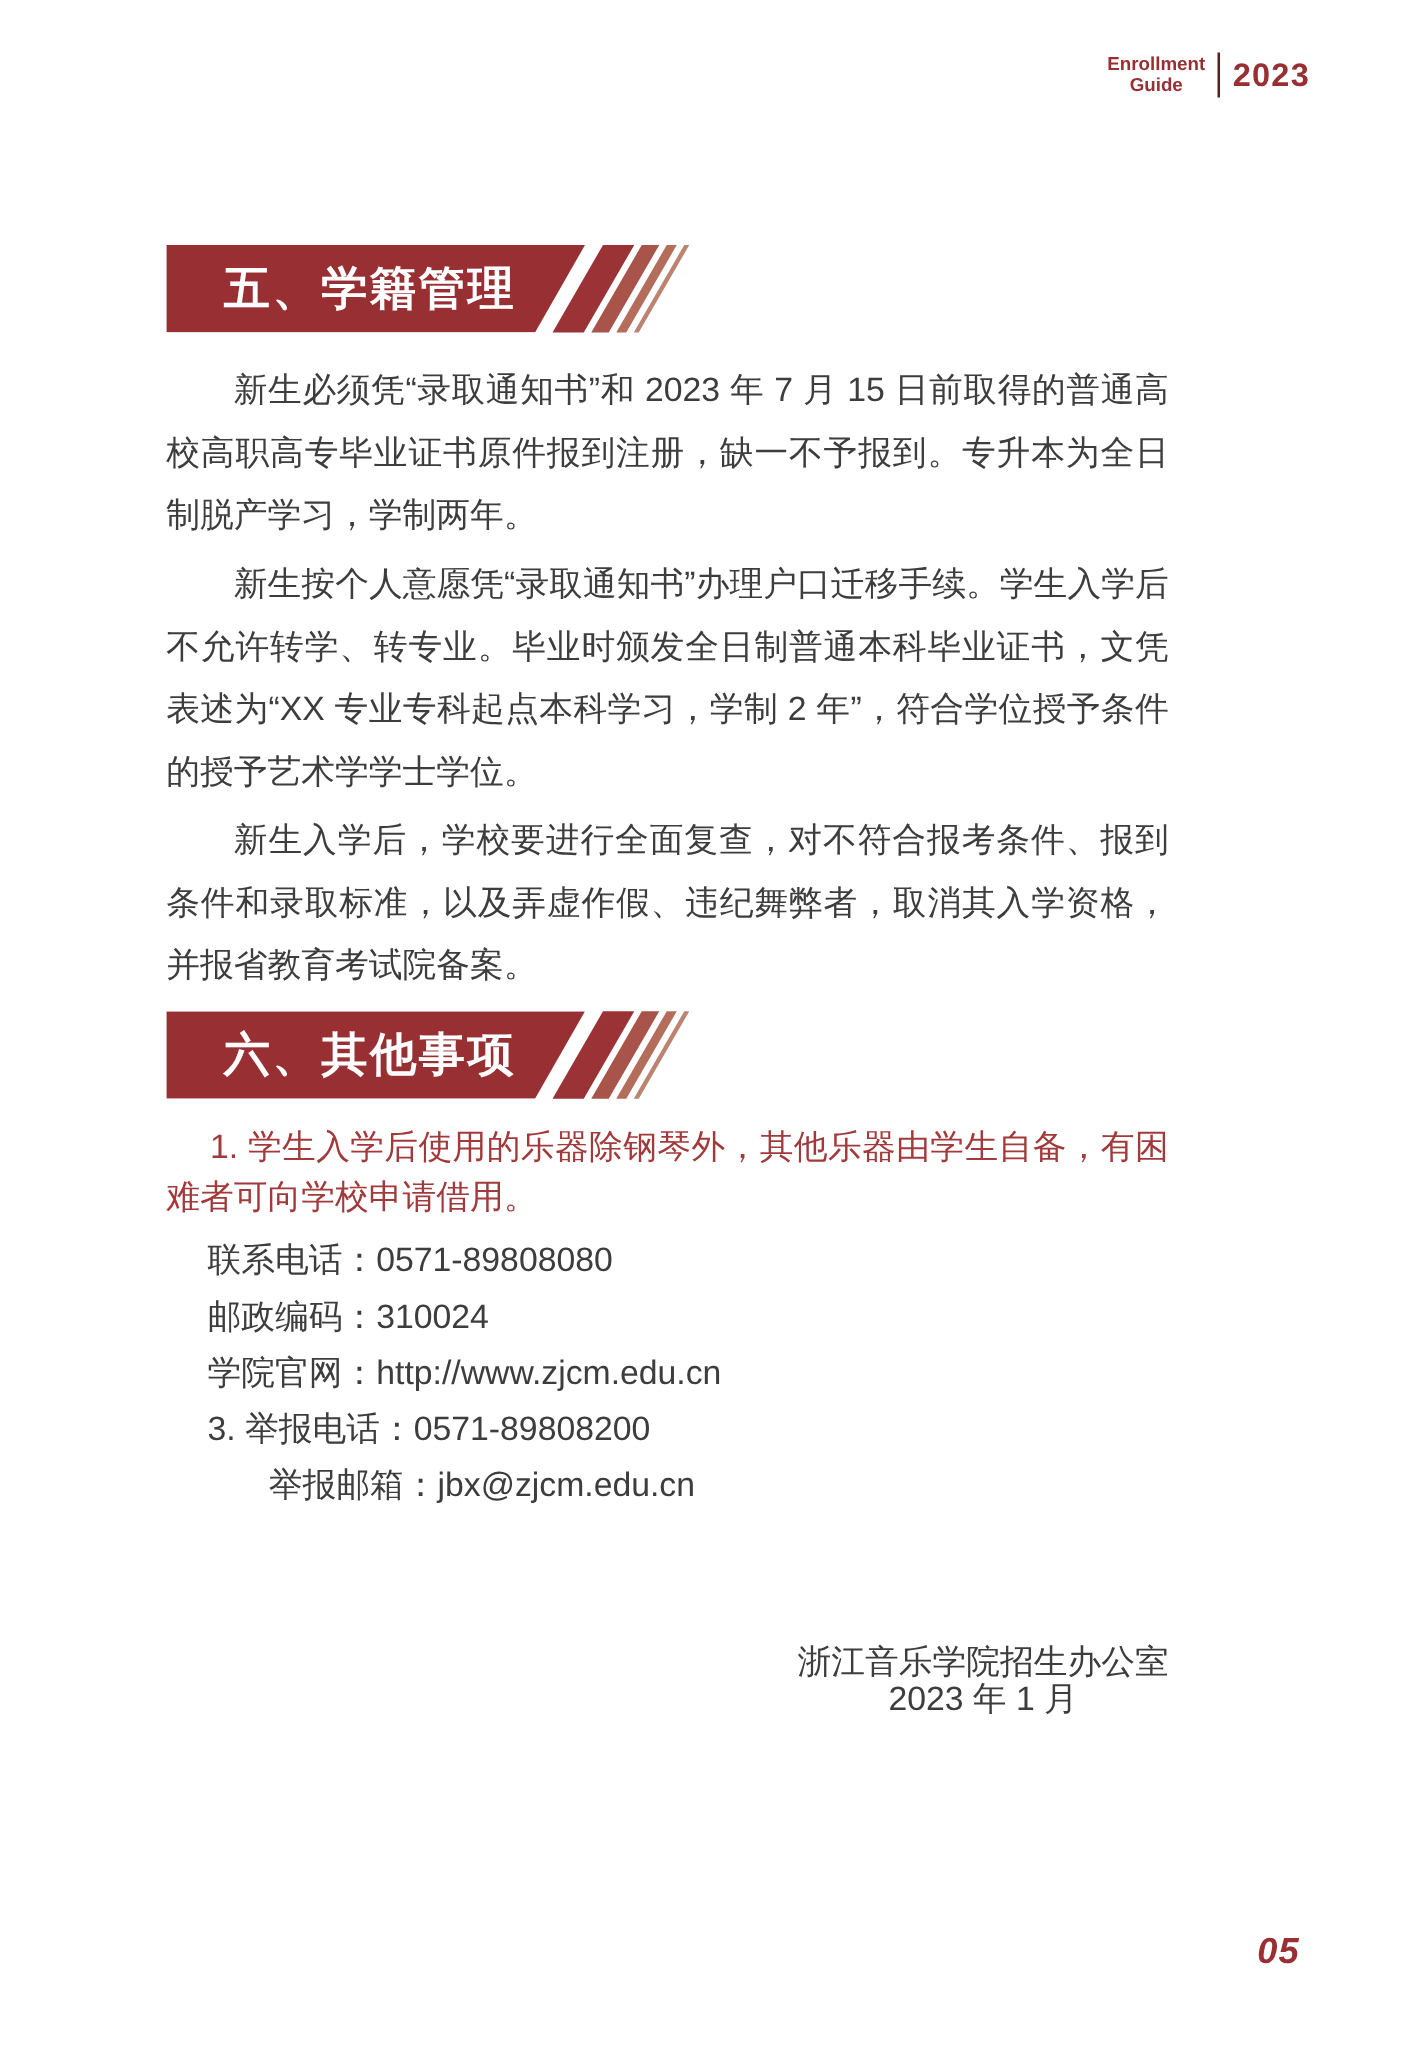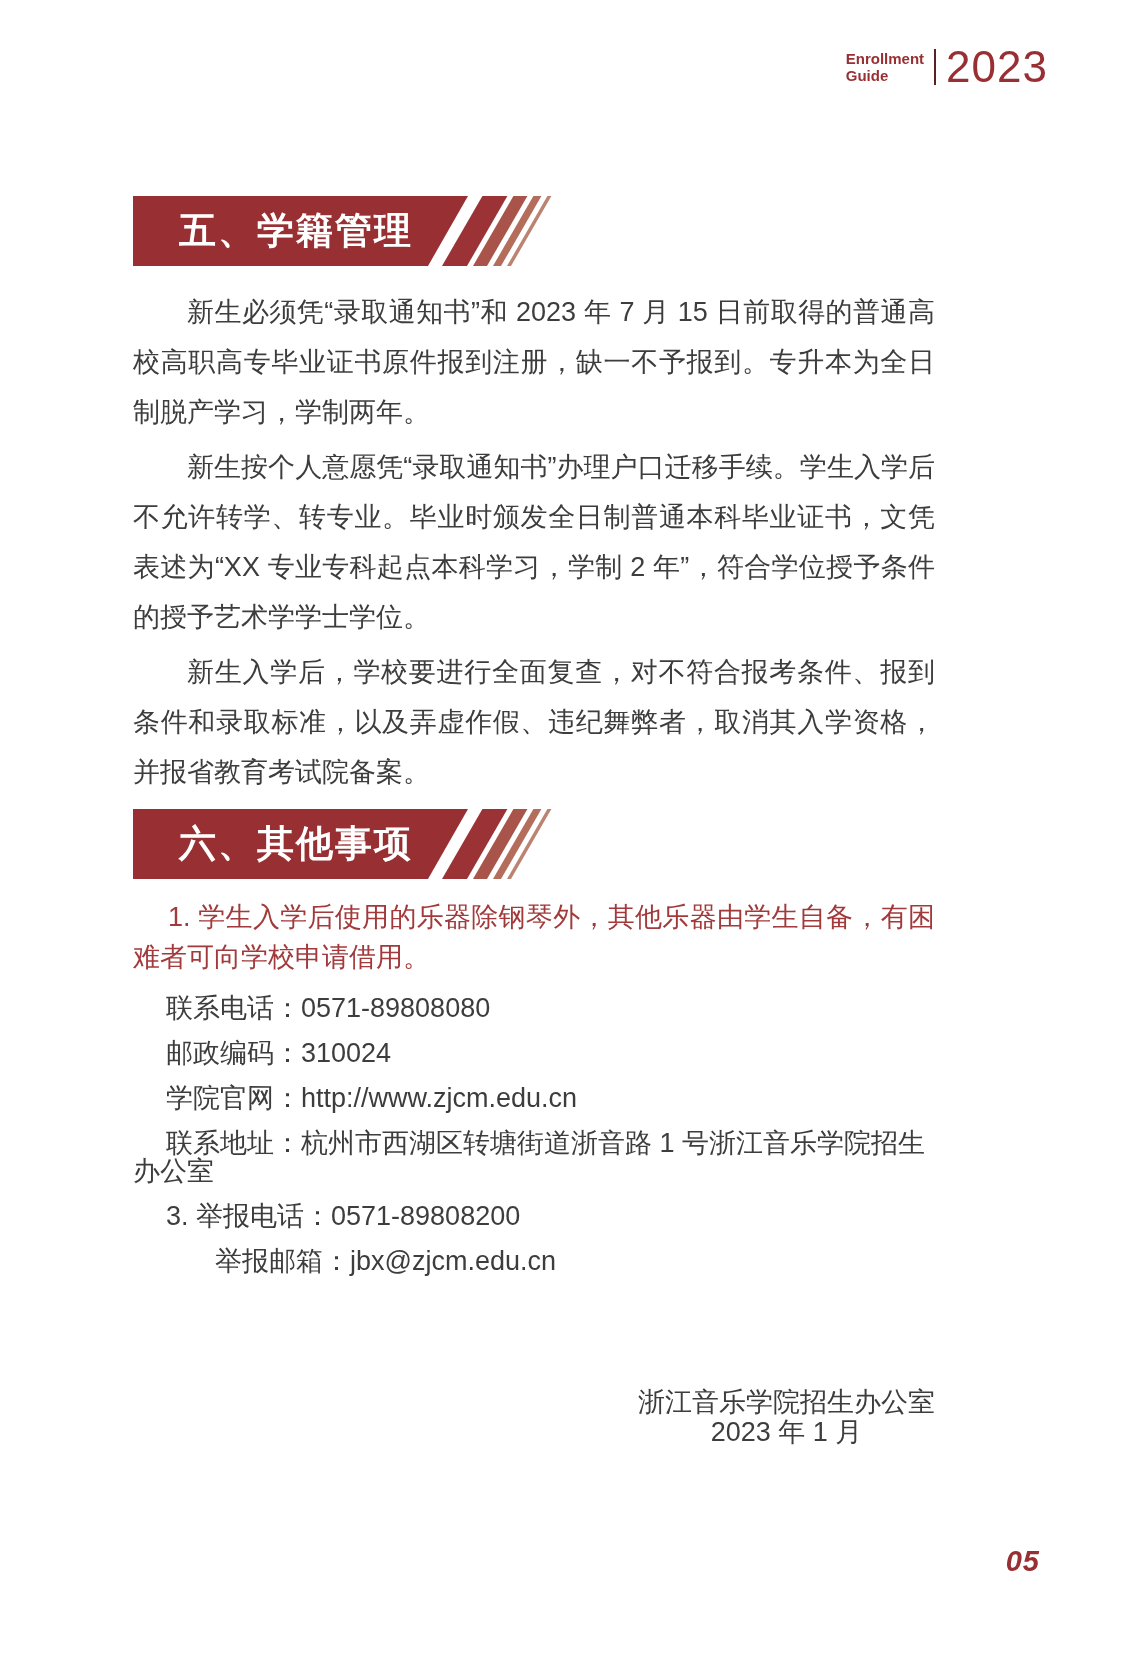--- a/index.html
+++ b/index.html
@@ -16,24 +16,24 @@
     font-family:"Liberation Sans","DejaVu Sans",sans-serif;
     color:var(--ink);
   }
   
   .brand{
     position:absolute;top:42px;right:74px;
     display:flex;align-items:center;gap:10px;
     color:var(--accent);
   }
   .brand-name{
-    text-align:left;font-size:15px;line-height:1.15;font-weight:600;
+    text-align:center;font-size:15px;line-height:1.15;font-weight:600;
   }
   .brand-divider{width:2px;height:36px;background:#5a2022;}
-  .brand-year{font-size:44px;font-weight:400;letter-spacing:1px;}
+  .brand-year{font-size:26px;font-weight:700;letter-spacing:1px;}
 
   .content{position:absolute;left:133px;top:0;width:802px;}
 
   
   .banner{position:relative;height:70px;}
   .banner-1{margin-top:196px;}
   .banner-2{margin-top:12px;}
   .banner .bar{
     position:absolute;left:0;top:0;width:335px;height:70px;
     background:var(--accent);
@@ -127,21 +127,20 @@
       <div class="stripe stripe-2"></div>
       <div class="stripe stripe-3"></div>
       <div class="stripe stripe-4"></div>
     </div>
 
     <p class="notice red">1. 学生入学后使用的乐器除钢琴外，其他乐器由学生自备，有困难者可向学校申请借用。</p>
 
     <p class="contact-line">联系电话：0571-89808080</p>
     <p class="contact-line">邮政编码：310024</p>
     <p class="contact-line">学院官网：http://www.zjcm.edu.cn</p>
-    <p class="contact-line">联系地址：杭州市西湖区转塘街道浙音路 1 号浙江音乐学院招生办公室</p>
     <p class="contact-line">3. 举报电话：0571-89808200</p>
     <p class="contact-line deep-indent">举报邮箱：jbx@zjcm.edu.cn</p>
 
     <div class="signature">
       <div class="sig-org">浙江音乐学院招生办公室</div>
       <div class="sig-date">2023 年 1 月</div>
     </div>
 
   </div>
 

